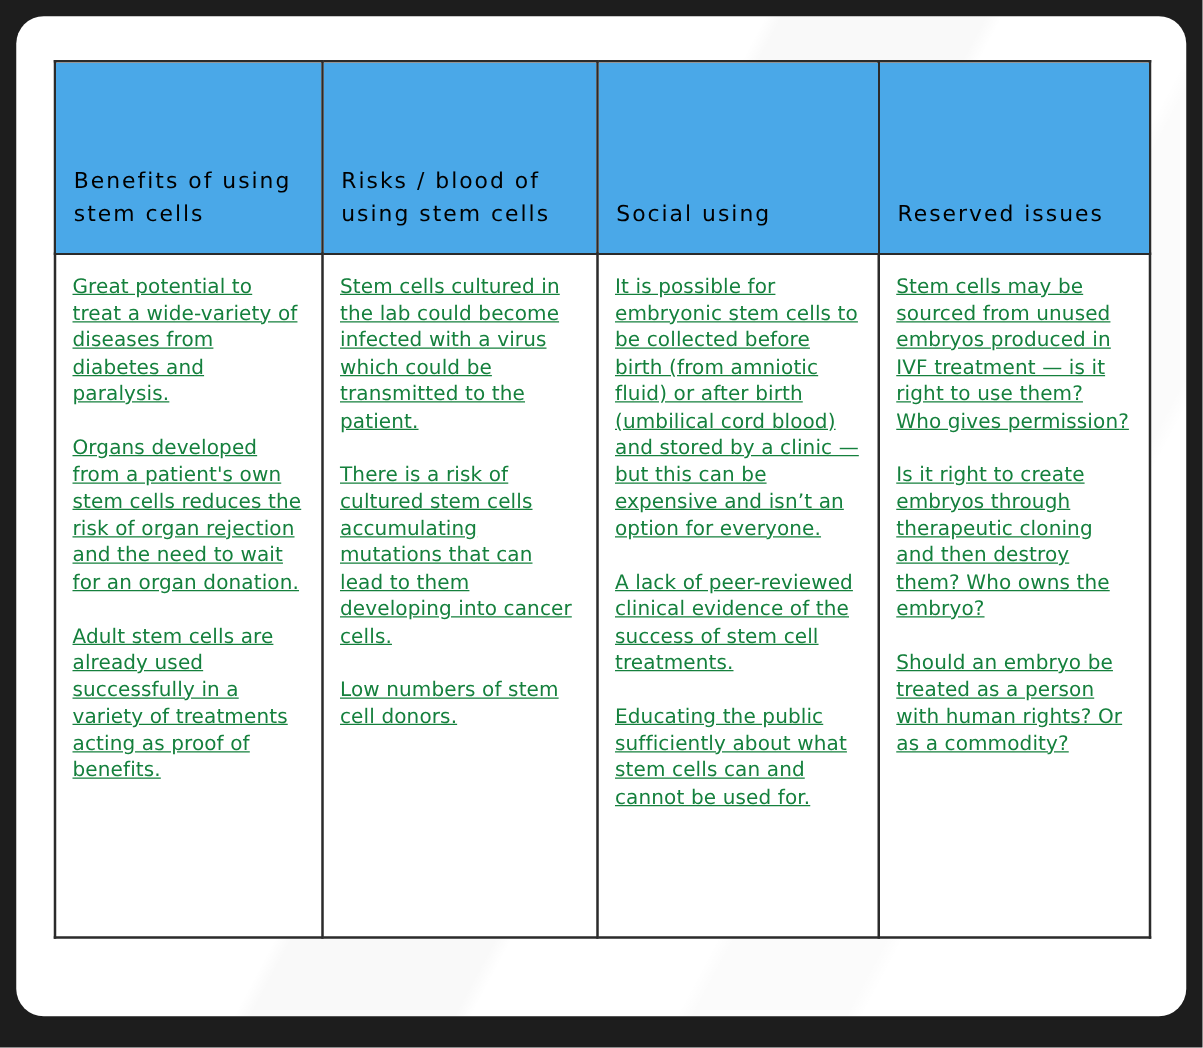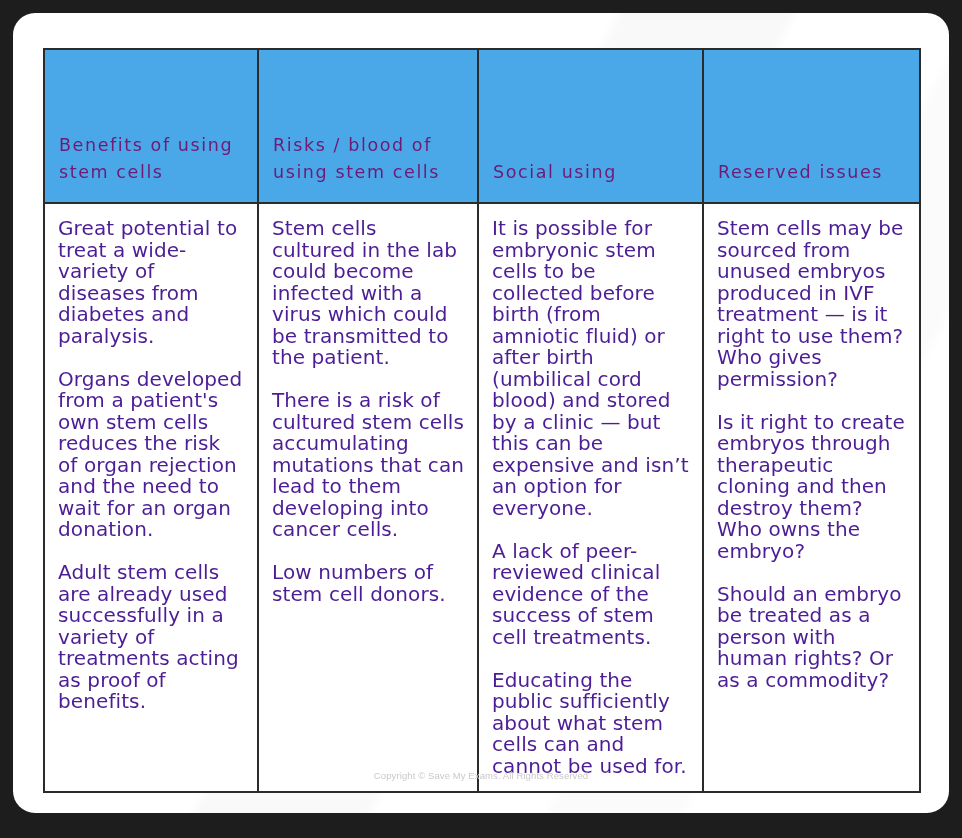--- a/index.html
+++ b/index.html
@@ -60,37 +60,38 @@
   }
 
   .stem-table thead th {
     background: #4aa8e8;
     height: 152px;
     vertical-align: bottom;
     position: relative;
   }
 
   .head-inner {
-    color: #701a75;
+    color: #000000;
     font-size: 17.5px;
     line-height: 27px;
     letter-spacing: 1.6px;
     padding: 0 14px 16px 14px;
     text-align: left;
     font-weight: 400;
   }
 
   .cell-inner {
-    color: #4c1d95;
-    font-size: 20px;
+    color: #15803d;
+    font-size: 16px;
     line-height: 21.5px;
     padding: 14px 12px 14px 13px;
     text-align: left;
     letter-spacing: 0.1px;
     white-space: pre-line;
+    text-decoration: underline;
   }
 
   .stem-table tbody td {
     background: #ffffff;
   }
 
   .footer-note {
     position: absolute;
     left: 0;
     right: 0;
@@ -159,15 +160,14 @@
           <div class="cell-inner">Stem cells may be sourced from unused embryos produced in IVF treatment — is it right to use them? Who gives permission?
 
 Is it right to create embryos through therapeutic cloning and then destroy them? Who owns the embryo?
 
 Should an embryo be treated as a person with human rights? Or as a commodity?</div>
         </td>
       </tr>
     </tbody>
   </table>
 
-  <div class="footer-note">Copyright © Save My Exams. All Rights Reserved</div>
 
 </div>
 
 </body></html>

